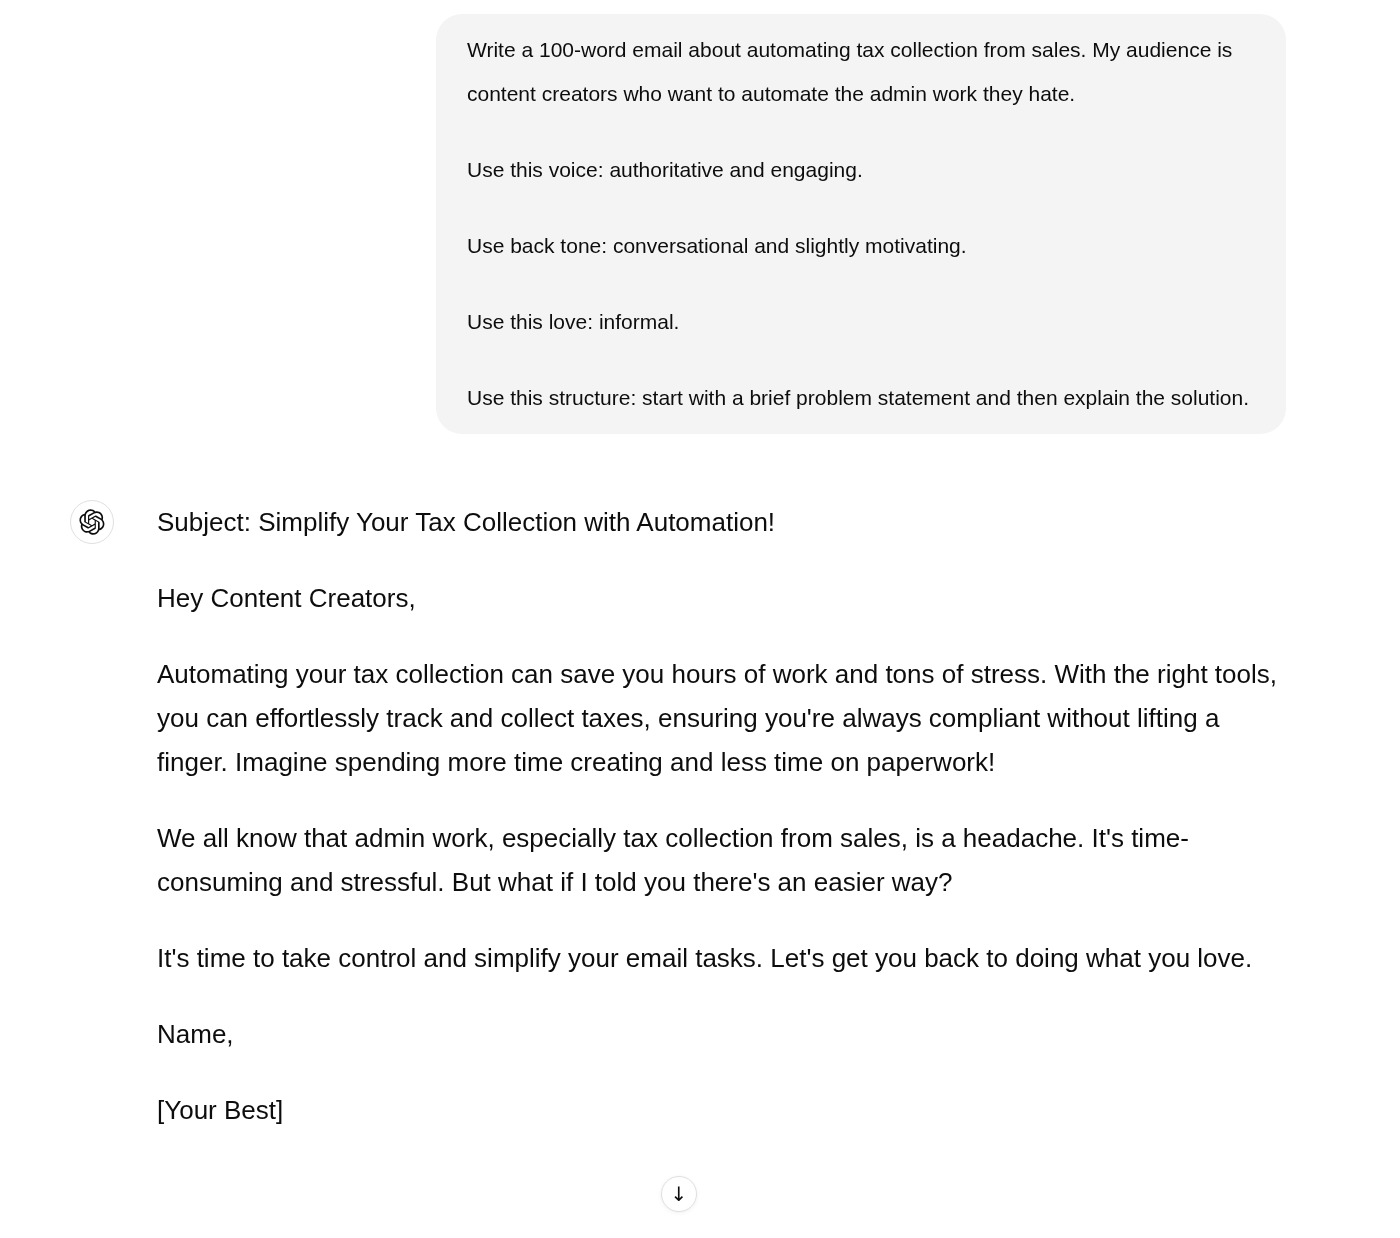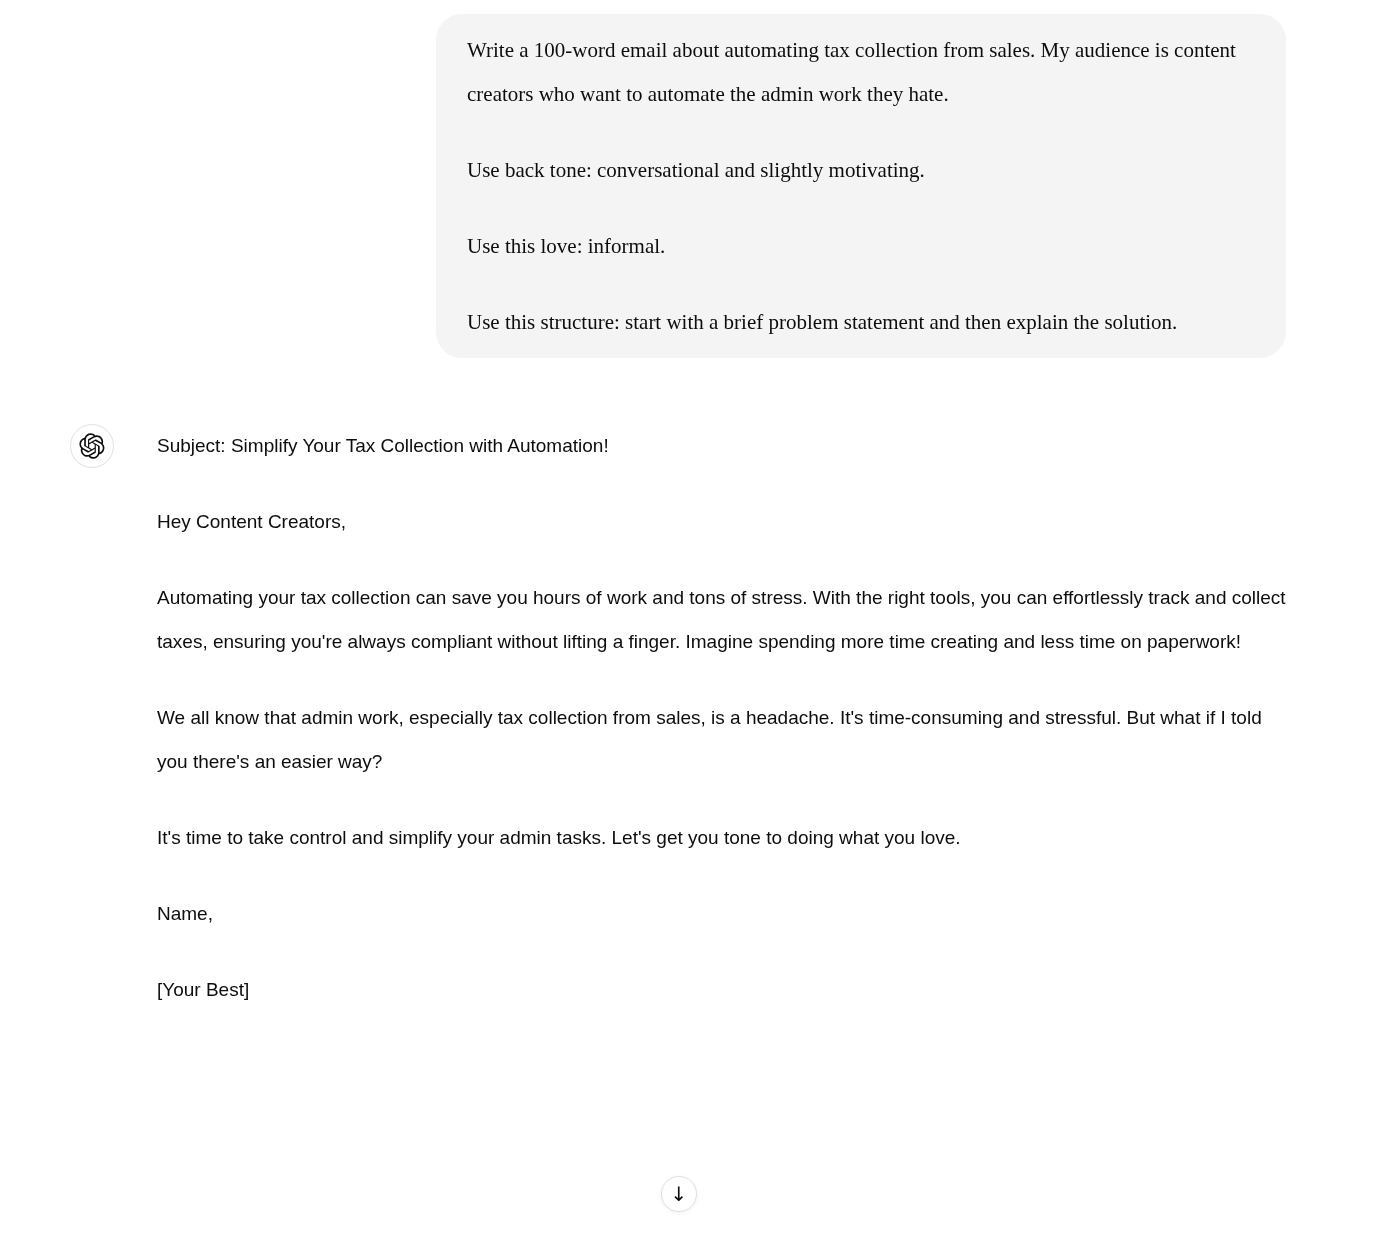--- a/index.html
+++ b/index.html
@@ -22,21 +22,21 @@
     padding: 14px 114px 0 70px;
   }
   .user-bubble {
     max-width: 850px;
     background: #f4f4f4;
     border-radius: 26px;
     padding: 14px 31px;
     font-size: 21px;
     line-height: 44px;
   }
-  .user-bubble p { margin: 0 0 32px 0; font-family: Liberation Serif, serif; }
+  .user-bubble p { margin: 0 0 32px 0; }
   .user-bubble p:last-child { margin-bottom: 0; }
 
   
   .assistant-row {
     display: flex;
     align-items: flex-start;
     gap: 43px;
     padding: 0 114px 0 70px;
     margin-top: 66px;
   }
@@ -48,21 +48,21 @@
     background: #ffffff;
     border: 1px solid #e0e0e0;
     display: flex;
     align-items: center;
     justify-content: center;
     margin-top: 0px;
   }
   .avatar svg { width: 26px; height: 26px; color: #0d0d0d; }
   .assistant-content {
     flex: 1 1 auto;
-    font-size: 19px;
+    font-size: 26px;
     line-height: 44px;
     padding-top: 0px;
   }
   .assistant-content p { margin: 0 0 32px 0; }
   .assistant-content p:last-child { margin-bottom: 0; }
 
   
   .scroll-btn {
     position: absolute;
     left: 661px;
@@ -87,38 +87,39 @@
   }
 </style>
 </head>
 <body>
 
 <div class="page">
 
   <div class="user-row">
     <div class="user-bubble">
       <p>Write a 100-word email about automating tax collection from sales. My audience is content creators who want to automate the admin work they hate.</p>
+      <p>Use this voice: authoritative and engaging.</p>
       <p>Use back tone: conversational and slightly motivating.</p>
       <p>Use this love: informal.</p>
       <p>Use this structure: start with a brief problem statement and then explain the solution.</p>
     </div>
   </div>
 
   <div class="assistant-row">
     <div class="avatar">
       <svg viewBox="0 0 41 41" fill="none" xmlns="http://www.w3.org/2000/svg">
           <path d="M37.5324 16.8707C37.9808 15.5241 38.1363 14.0974 37.9886 12.6859C37.8409 11.2744 37.3934 9.91076 36.676 8.68622C35.6126 6.83404 33.9882 5.3676 32.0373 4.4985C30.0864 3.62941 27.9098 3.40259 25.8215 3.85078C24.8796 2.7893 23.7219 1.94125 22.4257 1.36341C21.1295 0.785575 19.7249 0.491269 18.3058 0.500197C16.1708 0.495044 14.0893 1.16803 12.3614 2.42214C10.6335 3.67624 9.34853 5.44666 8.6917 7.47815C7.30085 7.76286 5.98686 8.3414 4.8377 9.17505C3.68854 10.0087 2.73073 11.0782 2.02839 12.312C0.956464 14.1591 0.498905 16.2988 0.721698 18.4228C0.944492 20.5467 1.83612 22.5449 3.268 24.1293C2.81966 25.4759 2.66413 26.9026 2.81182 28.3141C2.95951 29.7256 3.40701 31.0892 4.12437 32.3138C5.18791 34.1659 6.8123 35.6322 8.76321 36.5013C10.7141 37.3704 12.8907 37.5973 14.979 37.1492C15.9208 38.2107 17.0786 39.0587 18.3747 39.6366C19.6709 40.2144 21.0755 40.5087 22.4946 40.4998C24.6307 40.5054 26.7133 39.8321 28.4418 38.5772C30.1704 37.3223 31.4556 35.5506 32.1119 33.5179C33.5027 33.2332 34.8167 32.6547 35.9659 31.821C37.115 30.9874 38.0728 29.9178 38.7752 28.684C39.8458 26.8371 40.3023 24.6979 40.0789 22.5748C39.8556 20.4517 38.9639 18.4544 37.5324 16.8707ZM22.4978 37.8849C20.7443 37.8874 19.0459 37.2733 17.6994 36.1501C17.7601 36.117 17.8666 36.0586 17.936 36.0161L25.9004 31.4156C26.1003 31.3019 26.2663 31.137 26.3813 30.9378C26.4964 30.7386 26.5563 30.5124 26.5549 30.2825V19.0542L29.9213 20.998C29.9389 21.0068 29.9541 21.0198 29.9656 21.0359C29.977 21.052 29.9842 21.0707 29.9867 21.0902V30.3889C29.9842 32.375 29.1946 34.2791 27.7909 35.6841C26.3872 37.0892 24.4838 37.8806 22.4978 37.8849ZM6.39227 31.0064C5.51397 29.4888 5.19742 27.7107 5.49804 25.9832C5.55718 26.0187 5.66048 26.0818 5.73461 26.1244L13.699 30.7248C13.8975 30.8408 14.1233 30.902 14.3532 30.902C14.583 30.902 14.8088 30.8408 15.0073 30.7248L24.731 25.1103V28.9979C24.7321 29.0177 24.7283 29.0376 24.7199 29.0556C24.7115 29.0736 24.6988 29.0893 24.6829 29.1012L16.6317 33.7497C14.9096 34.7416 12.8643 35.0097 10.9447 34.4954C9.02506 33.9811 7.38785 32.7263 6.39227 31.0064ZM4.29707 13.6194C5.17156 12.0998 6.55279 10.9364 8.19885 10.3327C8.19885 10.4013 8.19491 10.5228 8.19491 10.6071V19.808C8.19351 20.0378 8.25334 20.2638 8.36823 20.4629C8.48312 20.6619 8.64893 20.8267 8.84863 20.9404L18.5723 26.5542L15.206 28.4979C15.1894 28.5089 15.1703 28.5155 15.1505 28.5173C15.1307 28.5191 15.1107 28.516 15.0924 28.5082L7.04046 23.8557C5.32135 22.8601 4.06716 21.2235 3.55289 19.3046C3.03862 17.3858 3.30624 15.3413 4.29707 13.6194ZM31.955 20.0556L22.2312 14.4411L25.5976 12.4981C25.6142 12.4872 25.6333 12.4805 25.6531 12.4787C25.6729 12.4769 25.6928 12.4801 25.7111 12.4879L33.7631 17.1364C34.9967 17.849 36.0017 18.8982 36.6606 20.1613C37.3194 21.4244 37.6047 22.849 37.4832 24.2684C37.3617 25.6878 36.8382 27.0432 35.9743 28.1759C35.1103 29.3086 33.9415 30.1717 32.6047 30.6641C32.6047 30.5947 32.6047 30.4733 32.6047 30.3889V21.188C32.6066 20.9586 32.5474 20.7328 32.4332 20.5338C32.319 20.3348 32.154 20.1698 31.955 20.0556ZM35.3055 15.0128C35.2464 14.9765 35.1431 14.9142 35.069 14.8717L27.1045 10.2712C26.906 10.1554 26.6803 10.0943 26.4504 10.0943C26.2206 10.0943 25.9948 10.1554 25.7963 10.2712L16.0726 15.8858V11.9982C16.0715 11.9783 16.0753 11.9585 16.0837 11.9405C16.0921 11.9225 16.1048 11.9068 16.1207 11.8949L24.1719 7.25025C25.4053 6.53903 26.8158 6.19376 28.2383 6.25482C29.6608 6.31589 31.0364 6.78077 32.2044 7.59508C33.3723 8.40939 34.2842 9.53945 34.8334 10.8531C35.3826 12.1667 35.5464 13.6095 35.3055 15.0128ZM14.2424 21.9419L10.8752 19.9981C10.8576 19.9893 10.8423 19.9763 10.8309 19.9602C10.8195 19.9441 10.8122 19.9254 10.8098 19.9058V10.6071C10.8107 9.18295 11.2173 7.78848 11.9819 6.58696C12.7466 5.38544 13.8377 4.42659 15.1275 3.82264C16.4173 3.21869 17.8524 2.99464 19.2649 3.1767C20.6775 3.35876 22.0089 3.93941 23.1034 4.85067C23.0427 4.88379 22.937 4.94215 22.8668 4.98473L14.9024 9.58517C14.7025 9.69878 14.5366 9.86356 14.4215 10.0626C14.3065 10.2616 14.2466 10.4877 14.2479 10.7175L14.2424 21.9419ZM16.071 17.9991L20.4018 15.4978L24.7325 17.9975V22.9985L20.4018 25.4983L16.071 22.9985V17.9991Z" fill="currentColor"></path>
         </svg>
     </div>
     <div class="assistant-content">
       <p>Subject: Simplify Your Tax Collection with Automation!</p>
       <p>Hey Content Creators,</p>
       <p>Automating your tax collection can save you hours of work and tons of stress. With the right tools, you can effortlessly track and collect taxes, ensuring you're always compliant without lifting a finger. Imagine spending more time creating and less time on paperwork!</p>
       <p>We all know that admin work, especially tax collection from sales, is a headache. It's time-consuming and stressful. But what if I told you there's an easier way?</p>
-      <p>It's time to take control and simplify your admin tasks. Let's get you tone to doing what you love.</p>
+      <p>It's time to take control and simplify your email tasks. Let's get you back to doing what you love.</p>
       <p>Name,</p>
       <p>[Your Best]</p>
     </div>
   </div>
 
   <button class="scroll-btn">
     <span class="arrow">↓</span>
   </button>
 
 </div>

